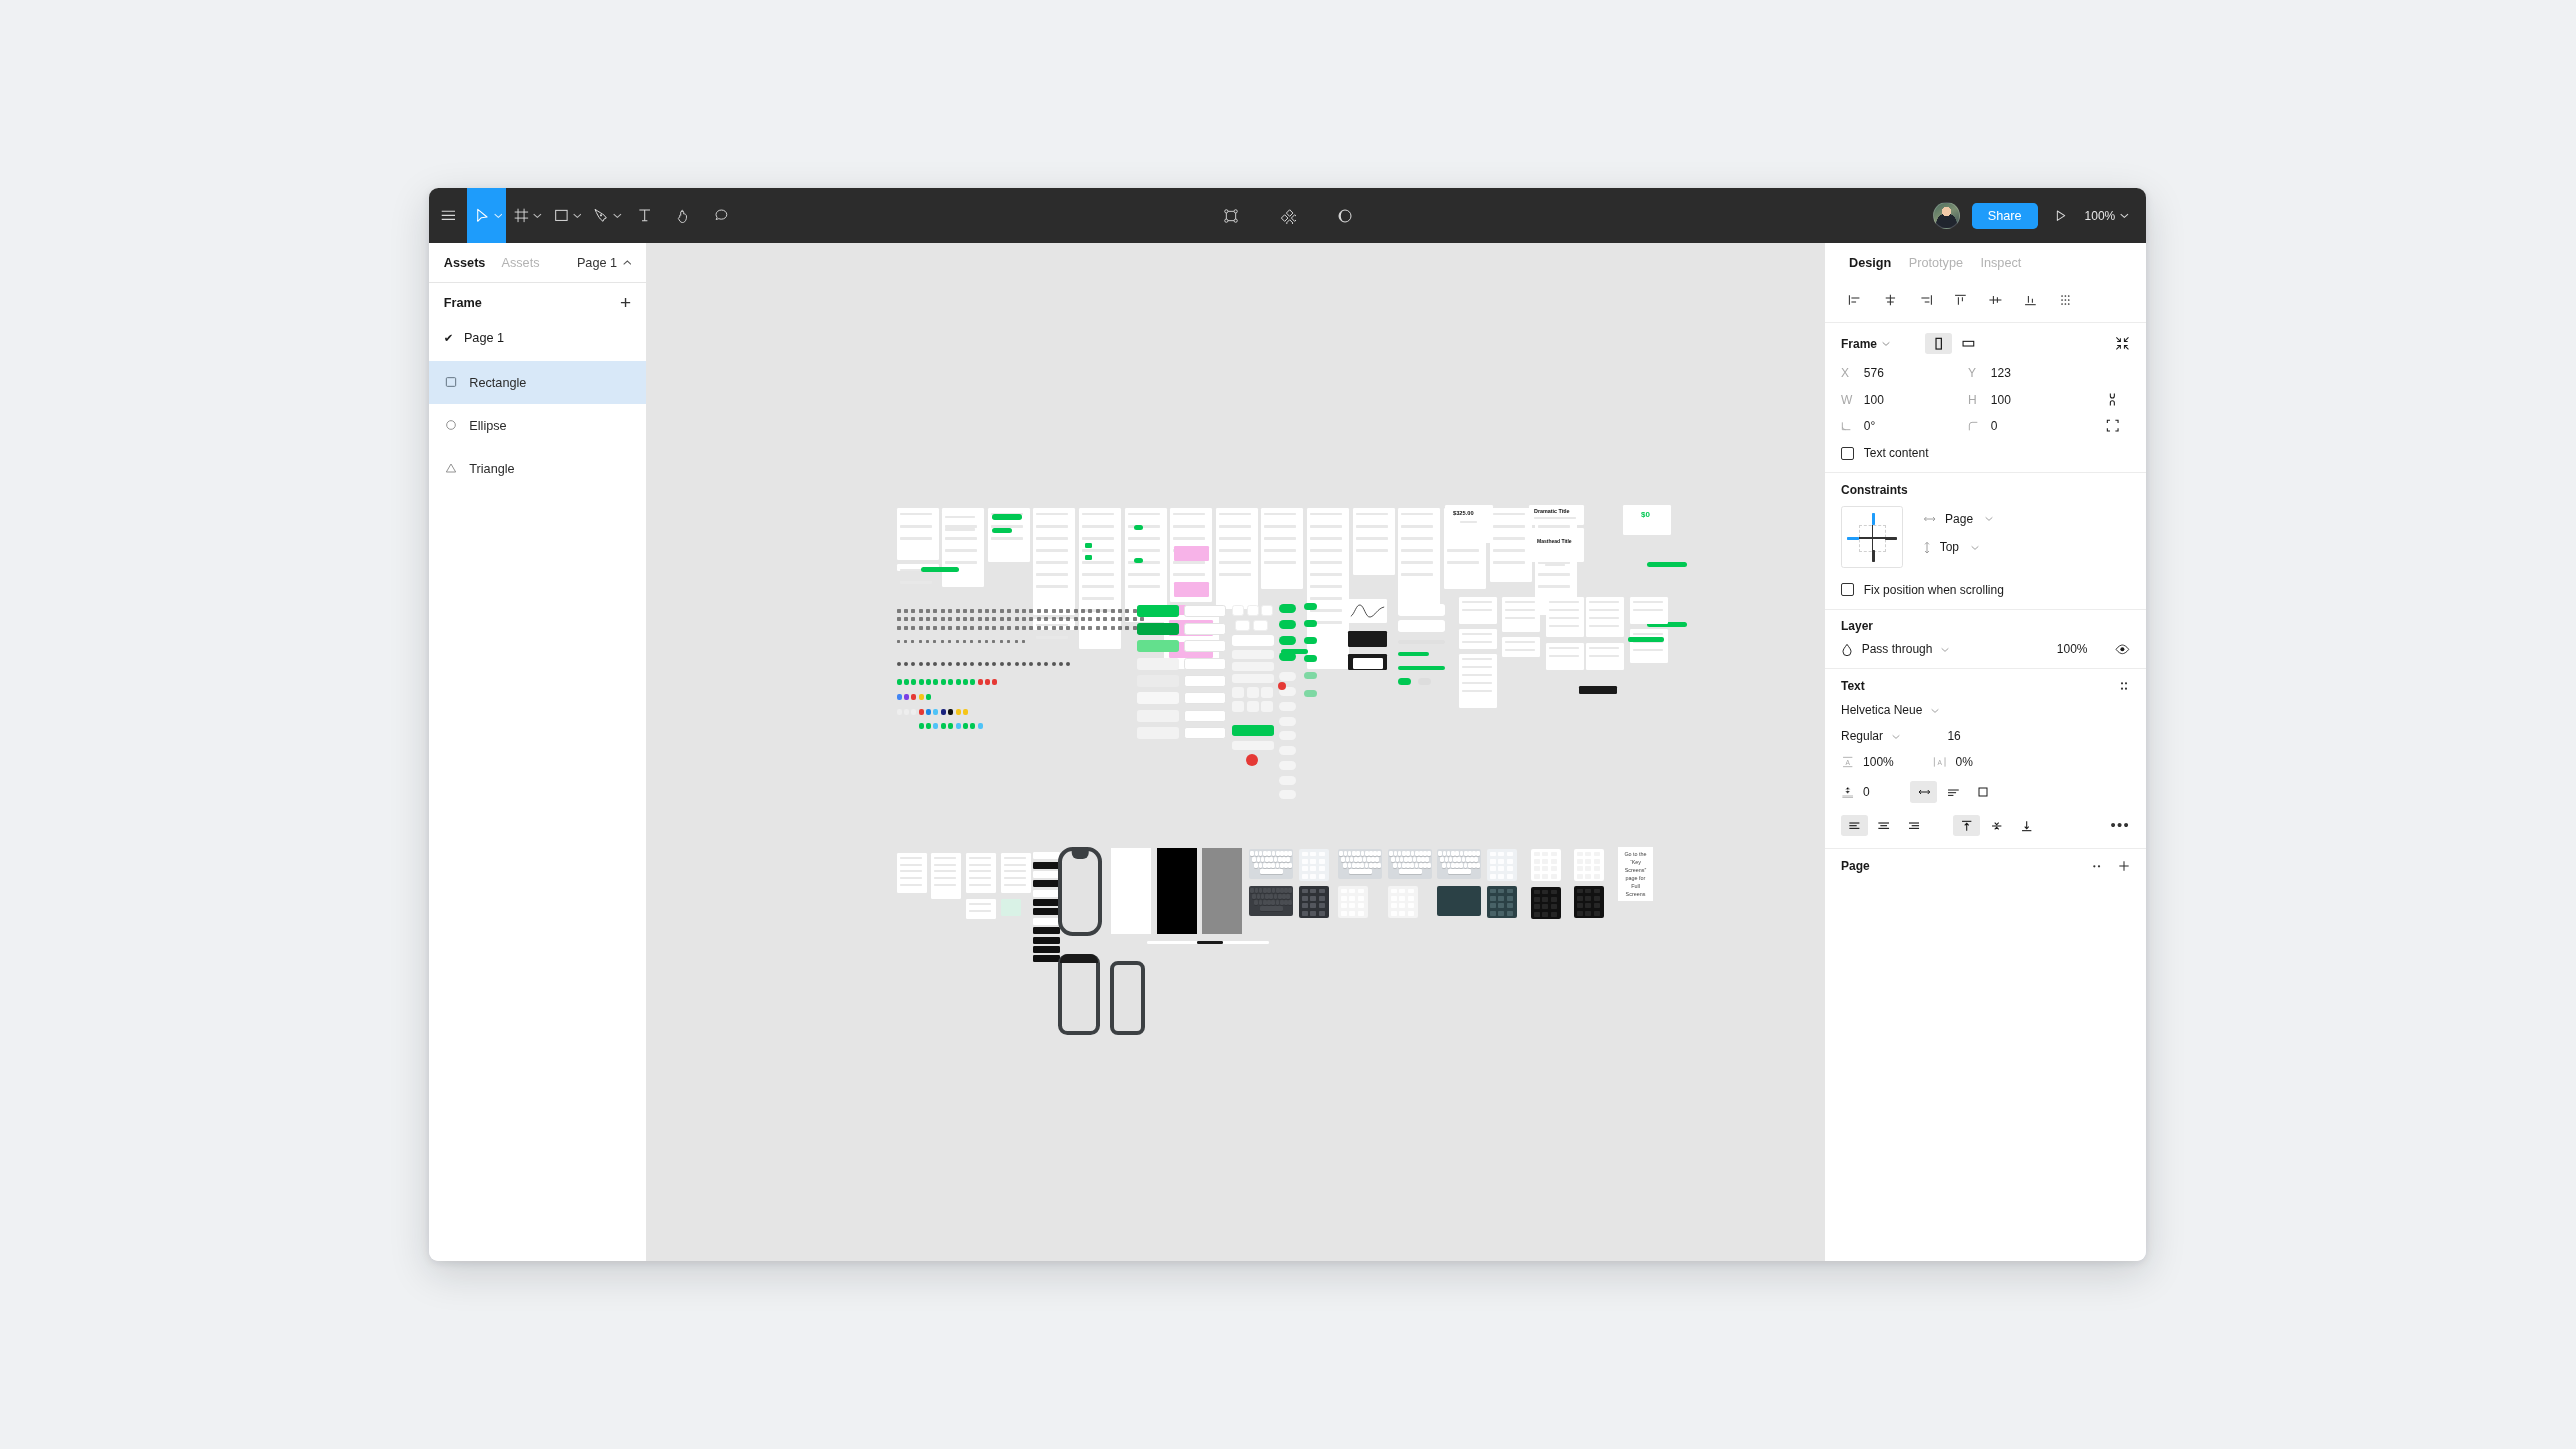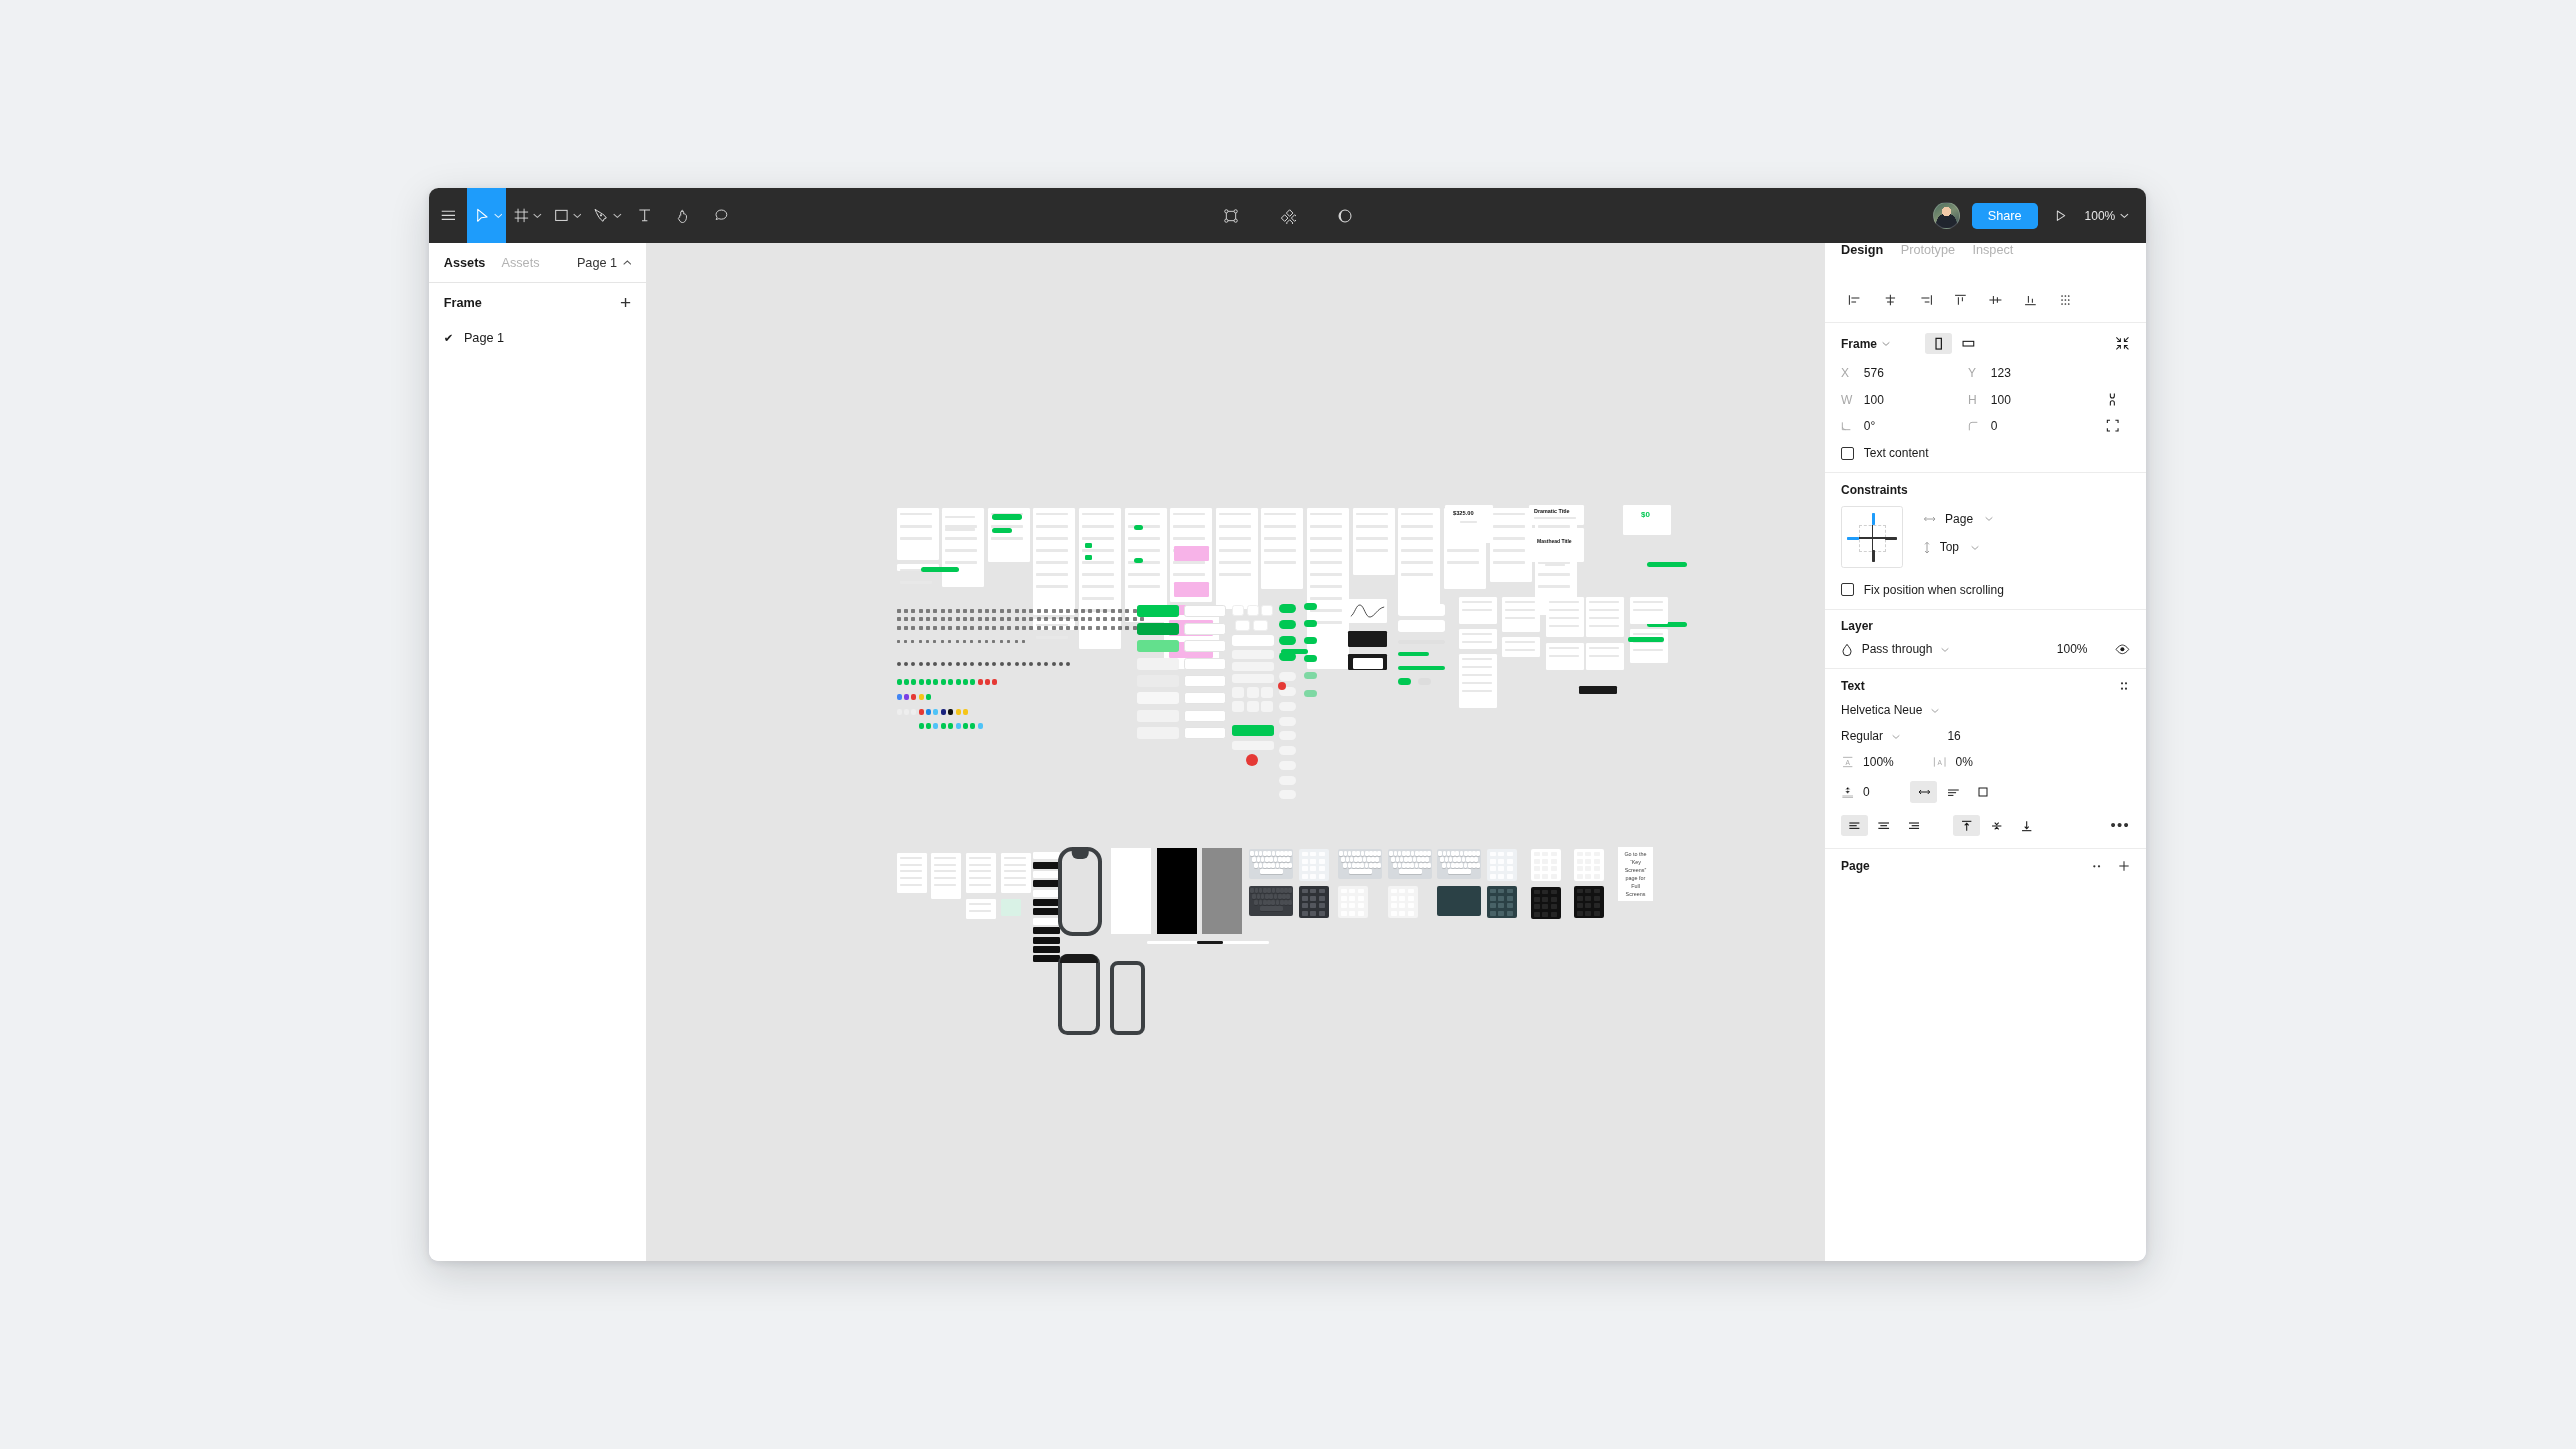--- a/index.html
+++ b/index.html
@@ -122,21 +122,21 @@
     justify-content: center; text-align: center; color: #444;
     font-size: 5.4px; line-height: 1.5; padding: 4px;
   }
 
   
   #right-panel {
     width: 322px; flex: 0 0 322px; background: #fff;
     border-left: 0.7px solid #e5e5e5; display: flex; flex-direction: column;
     overflow: hidden;
   }
-  #right-tabs { height: 39px; display: flex; align-items: flex-start; gap: 17.4px; padding: 0 16px; }
+  #right-tabs { height: 39px; display: flex; align-items: center; gap: 17.4px; padding: 0 24px; }
   #right-tabs .tab { font-size: 12.7px; color: #b3b3b3; }
   #right-tabs .tab.active { color: #1a1a1a; font-weight: bold; }
   .rsection { padding: 9.4px 16px 12px; border-bottom: 0.7px solid #ececec; }
   .rsection.noborder { border-bottom: 0; }
   .rtitle { font-size: 12px; font-weight: bold; color: #1a1a1a; margin-bottom: 9.4px; }
   .align-row { display: flex; align-items: center; gap: 5.4px; padding: 6.7px 16px 10.7px; border-bottom: 0.7px solid #ececec; }
   .align-btn {
     width: 29.5px; height: 23px; display: flex; align-items: center; justify-content: center;
     border-radius: 2.7px; cursor: pointer;
   }
@@ -352,20 +352,46 @@
       <div id="pages-header">
         <span>Frame</span>
         <button id="add-page-button">+</button>
       </div>
 
       <div class="page-row">
         <span class="check">✔</span>
         <span>Page 1</span>
       </div>
 
+      <div id="layer-list">
+        <div class="layer-row selected">
+          <span class="layer-icon">
+            <svg width="12" height="12" viewBox="0 0 18 18">
+                <rect x="2" y="2.5" width="14" height="13" rx="1.5" fill="none" stroke="#5a6a78" stroke-width="1.4"></rect>
+              </svg>
+          </span>
+          <span>Rectangle</span>
+        </div>
+        <div class="layer-row">
+          <span class="layer-icon">
+            <svg width="12" height="12" viewBox="0 0 18 18">
+                <circle cx="9" cy="9" r="6.5" fill="none" stroke="#8a8a8a" stroke-width="1.4"></circle>
+              </svg>
+          </span>
+          <span>Ellipse</span>
+        </div>
+        <div class="layer-row">
+          <span class="layer-icon">
+            <svg width="12" height="12" viewBox="0 0 18 18">
+                <path d="M9 3 L16 15 L2 15 Z" fill="none" stroke="#8a8a8a" stroke-width="1.4" stroke-linejoin="round"></path>
+              </svg>
+          </span>
+          <span>Triangle</span>
+        </div>
+      </div>
     </div>
 
     <div id="canvas">
       <div id="canvas-inner">
 
       <div class="card" style="left: 250px; top: 265px; width: 42px; height: 52px;">
             <div style="position: absolute; left: 3.4px; top: 4.7px; width: 32px; height: 2.7px; background: rgb(232, 232, 232); border-radius: 0.7px;"></div>
             <div style="position: absolute; left: 3.4px; top: 17px; width: 32px; height: 2.7px; background: rgb(232, 232, 232); border-radius: 0.7px;"></div>
             <div style="position: absolute; left: 3.4px; top: 29px; width: 32px; height: 2.7px; background: rgb(232, 232, 232); border-radius: 0.7px;"></div>
           </div>

